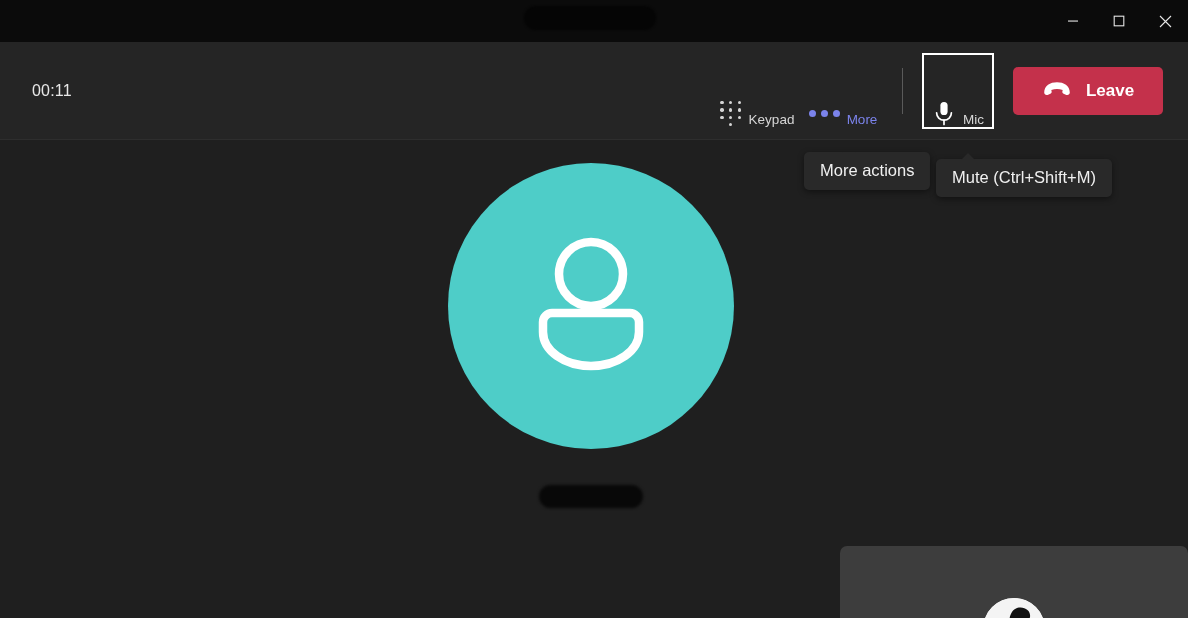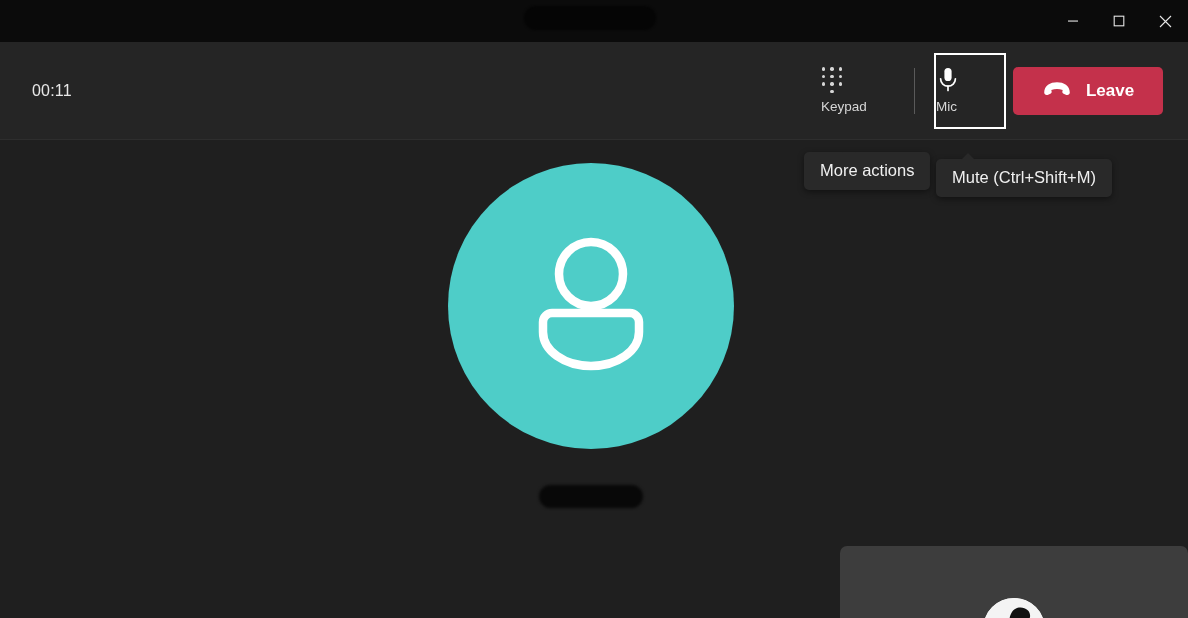--- a/index.html
+++ b/index.html
@@ -87,22 +87,22 @@
     right: 25px;
     top: 0;
     height: 97px;
     display: flex;
     align-items: center;
   }
   .tb-btn {
     width: 68px;
     height: 72px;
     display: flex;
-    flex-direction: column;
-    align-items: flex-start;
+    flex-direction: row;
+    align-items: flex-end;
     justify-content: center;
     gap: 7px;
     background: transparent;
     border: none;
     cursor: default;
     padding: 0;
     margin: 0 9px;
     font-family: inherit;
   }
   .tb-btn .tb-icon {
@@ -131,21 +131,21 @@
     height: 48px;
     min-width: 150px;
     background: #c4314b;
     border: none;
     border-radius: 5px;
     display: flex;
     align-items: center;
     justify-content: center;
     gap: 14px;
     padding: 0 22px;
-    margin-left: 0;
+    margin-left: 12px;
     cursor: default;
     font-family: inherit;
   }
   .leave-btn .leave-label {
     font-size: 17px;
     font-weight: bold;
     color: #ffffff;
     line-height: 1;
   }
 
@@ -315,20 +315,30 @@
             <i></i>
               <i></i>
               <i></i>
             <i class="last"></i>
           </span>
         </span>
         <span class="tb-label">Keypad</span>
       </button>
 
 
+      <button class="tb-btn active">
+        <span class="tb-icon">
+          <span class="more-dots">
+              <i></i>
+              <i></i>
+              <i></i>
+            </span>
+        </span>
+        <span class="tb-label">More</span>
+      </button>
 
       <div class="tb-divider"></div>
 
       <button class="tb-btn focused">
         <span class="tb-icon">
           <svg width="24" height="28" viewBox="0 0 24 28">
             <rect x="8.4" y="2" width="7.2" height="13" rx="3.6" fill="#ffffff"></rect>
             <path d="M4.6 12.8 a7.4 7.4 0 0 0 14.8 0" fill="none" stroke="#ffffff" stroke-width="1.7" stroke-linecap="round"></path>
             <path d="M12 20.2 v4.2" stroke="#ffffff" stroke-width="1.7" stroke-linecap="round"></path>
           </svg>

